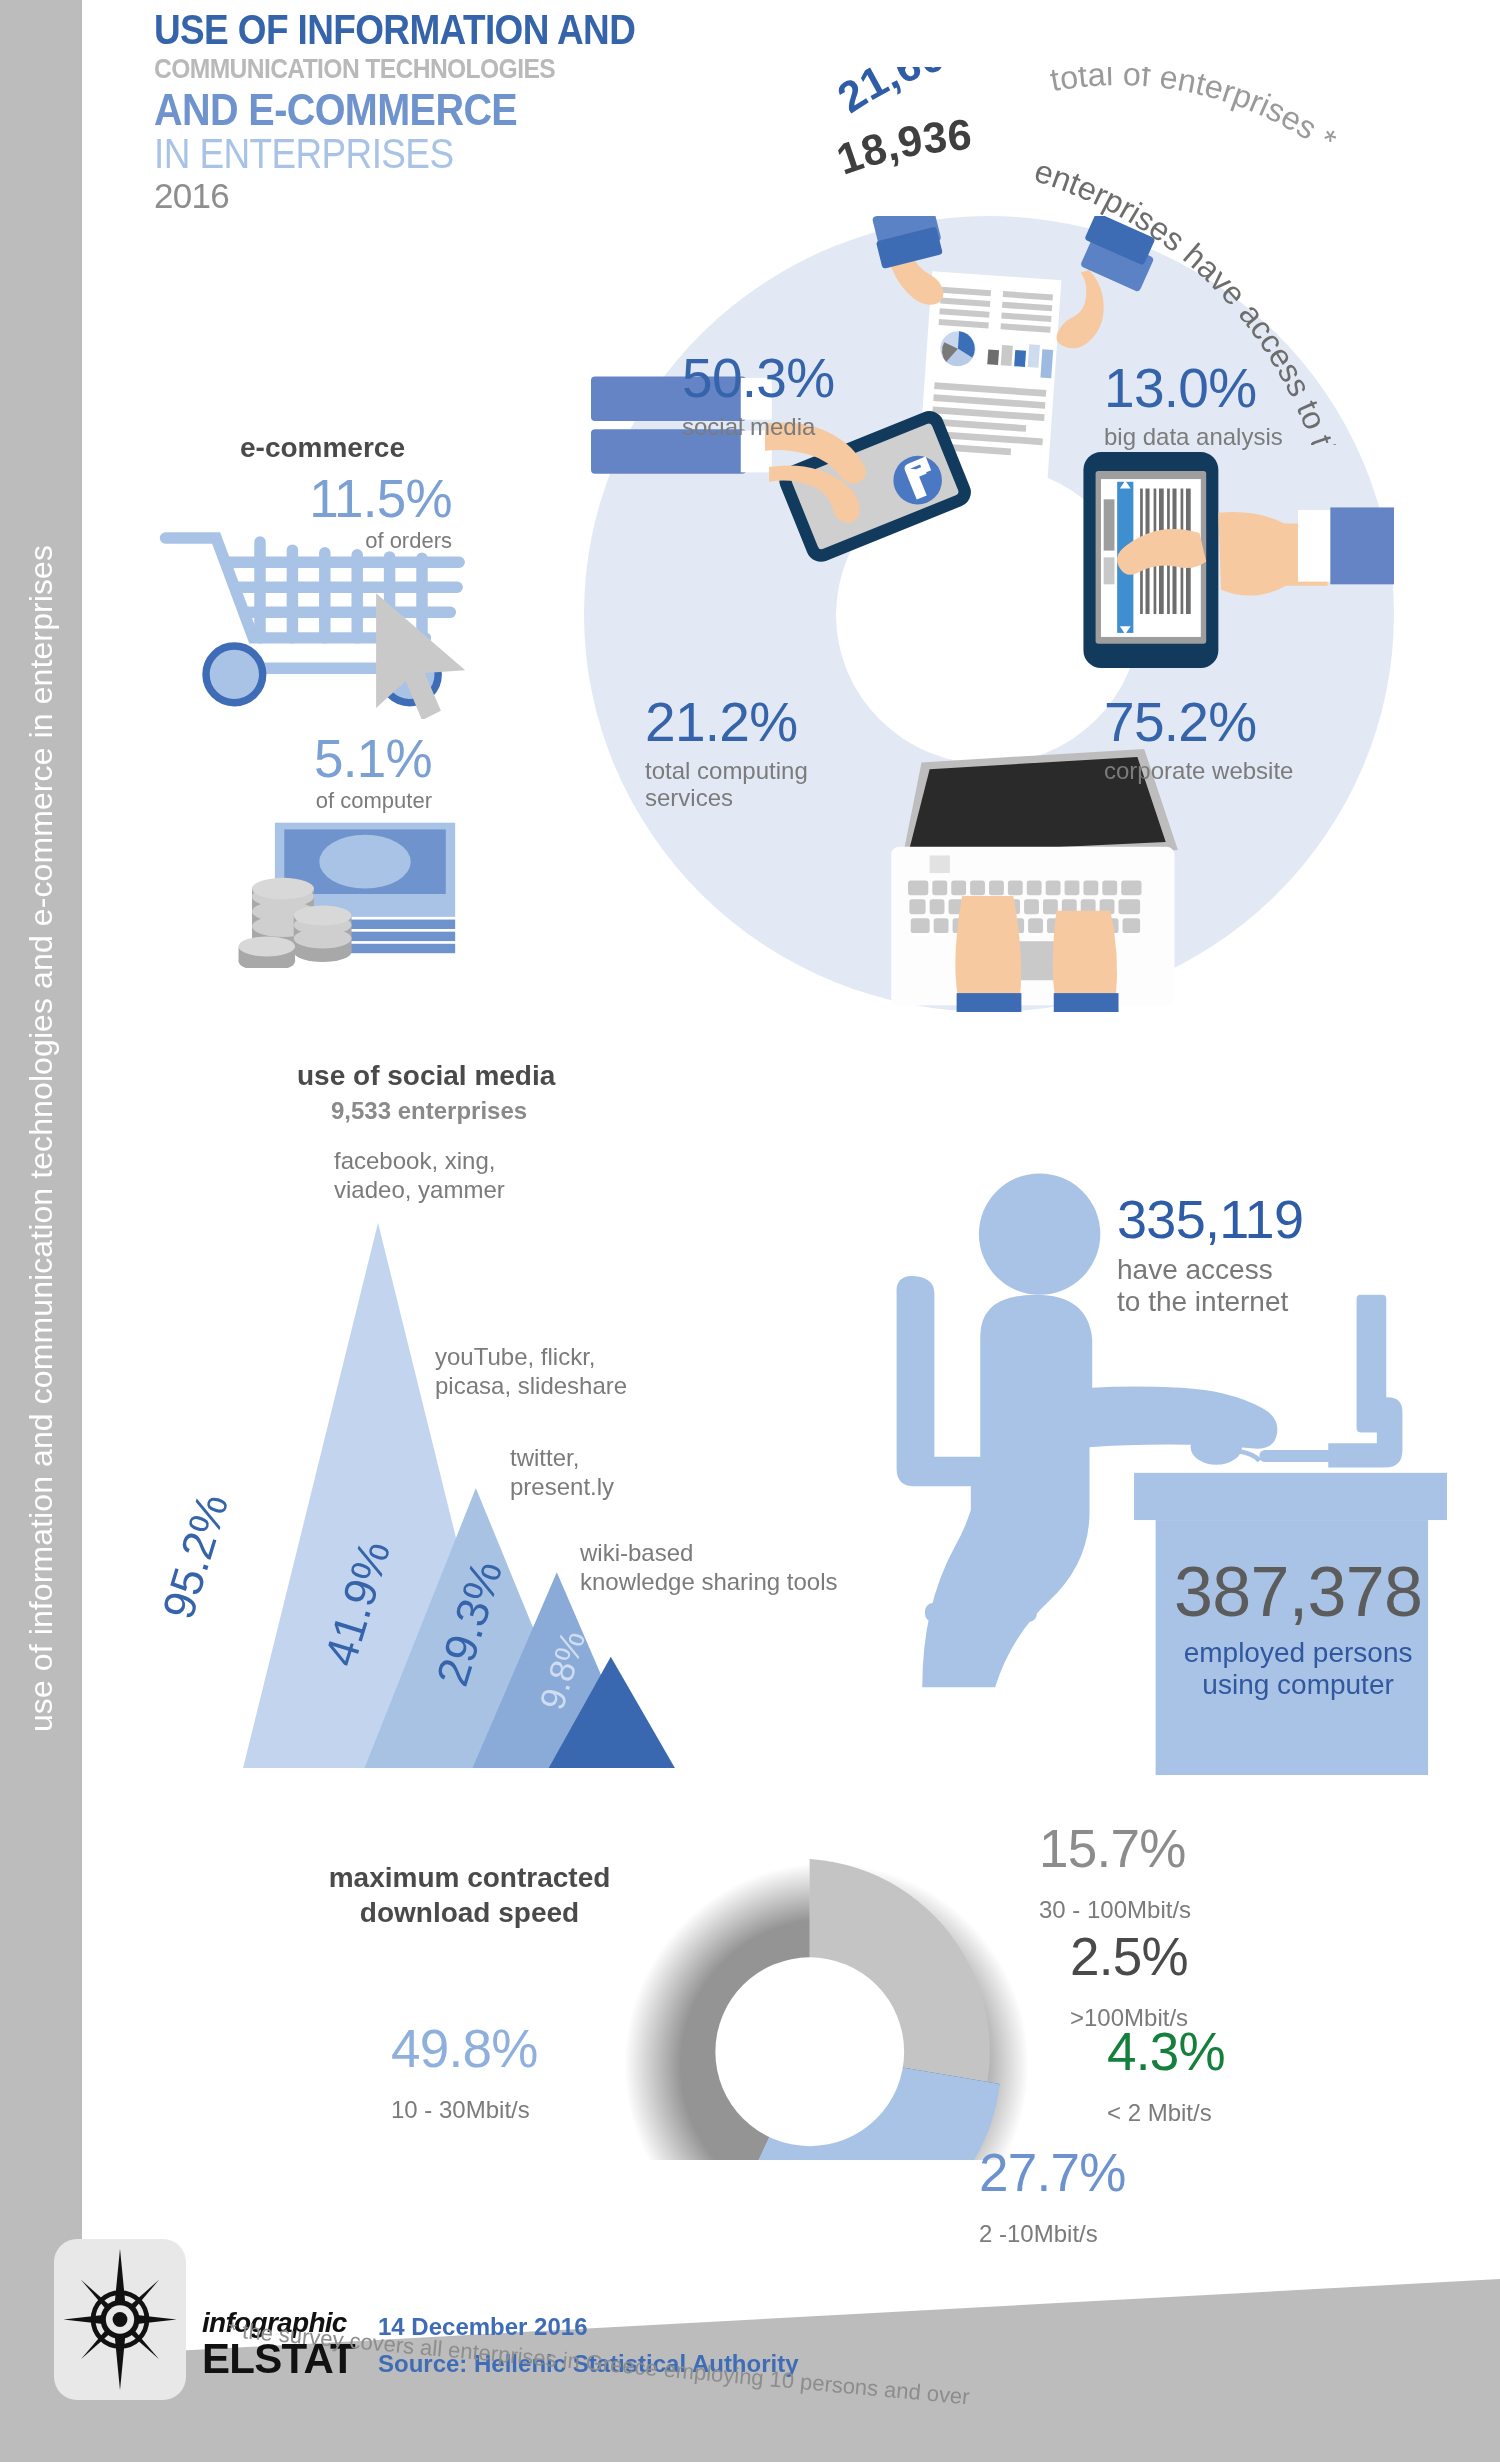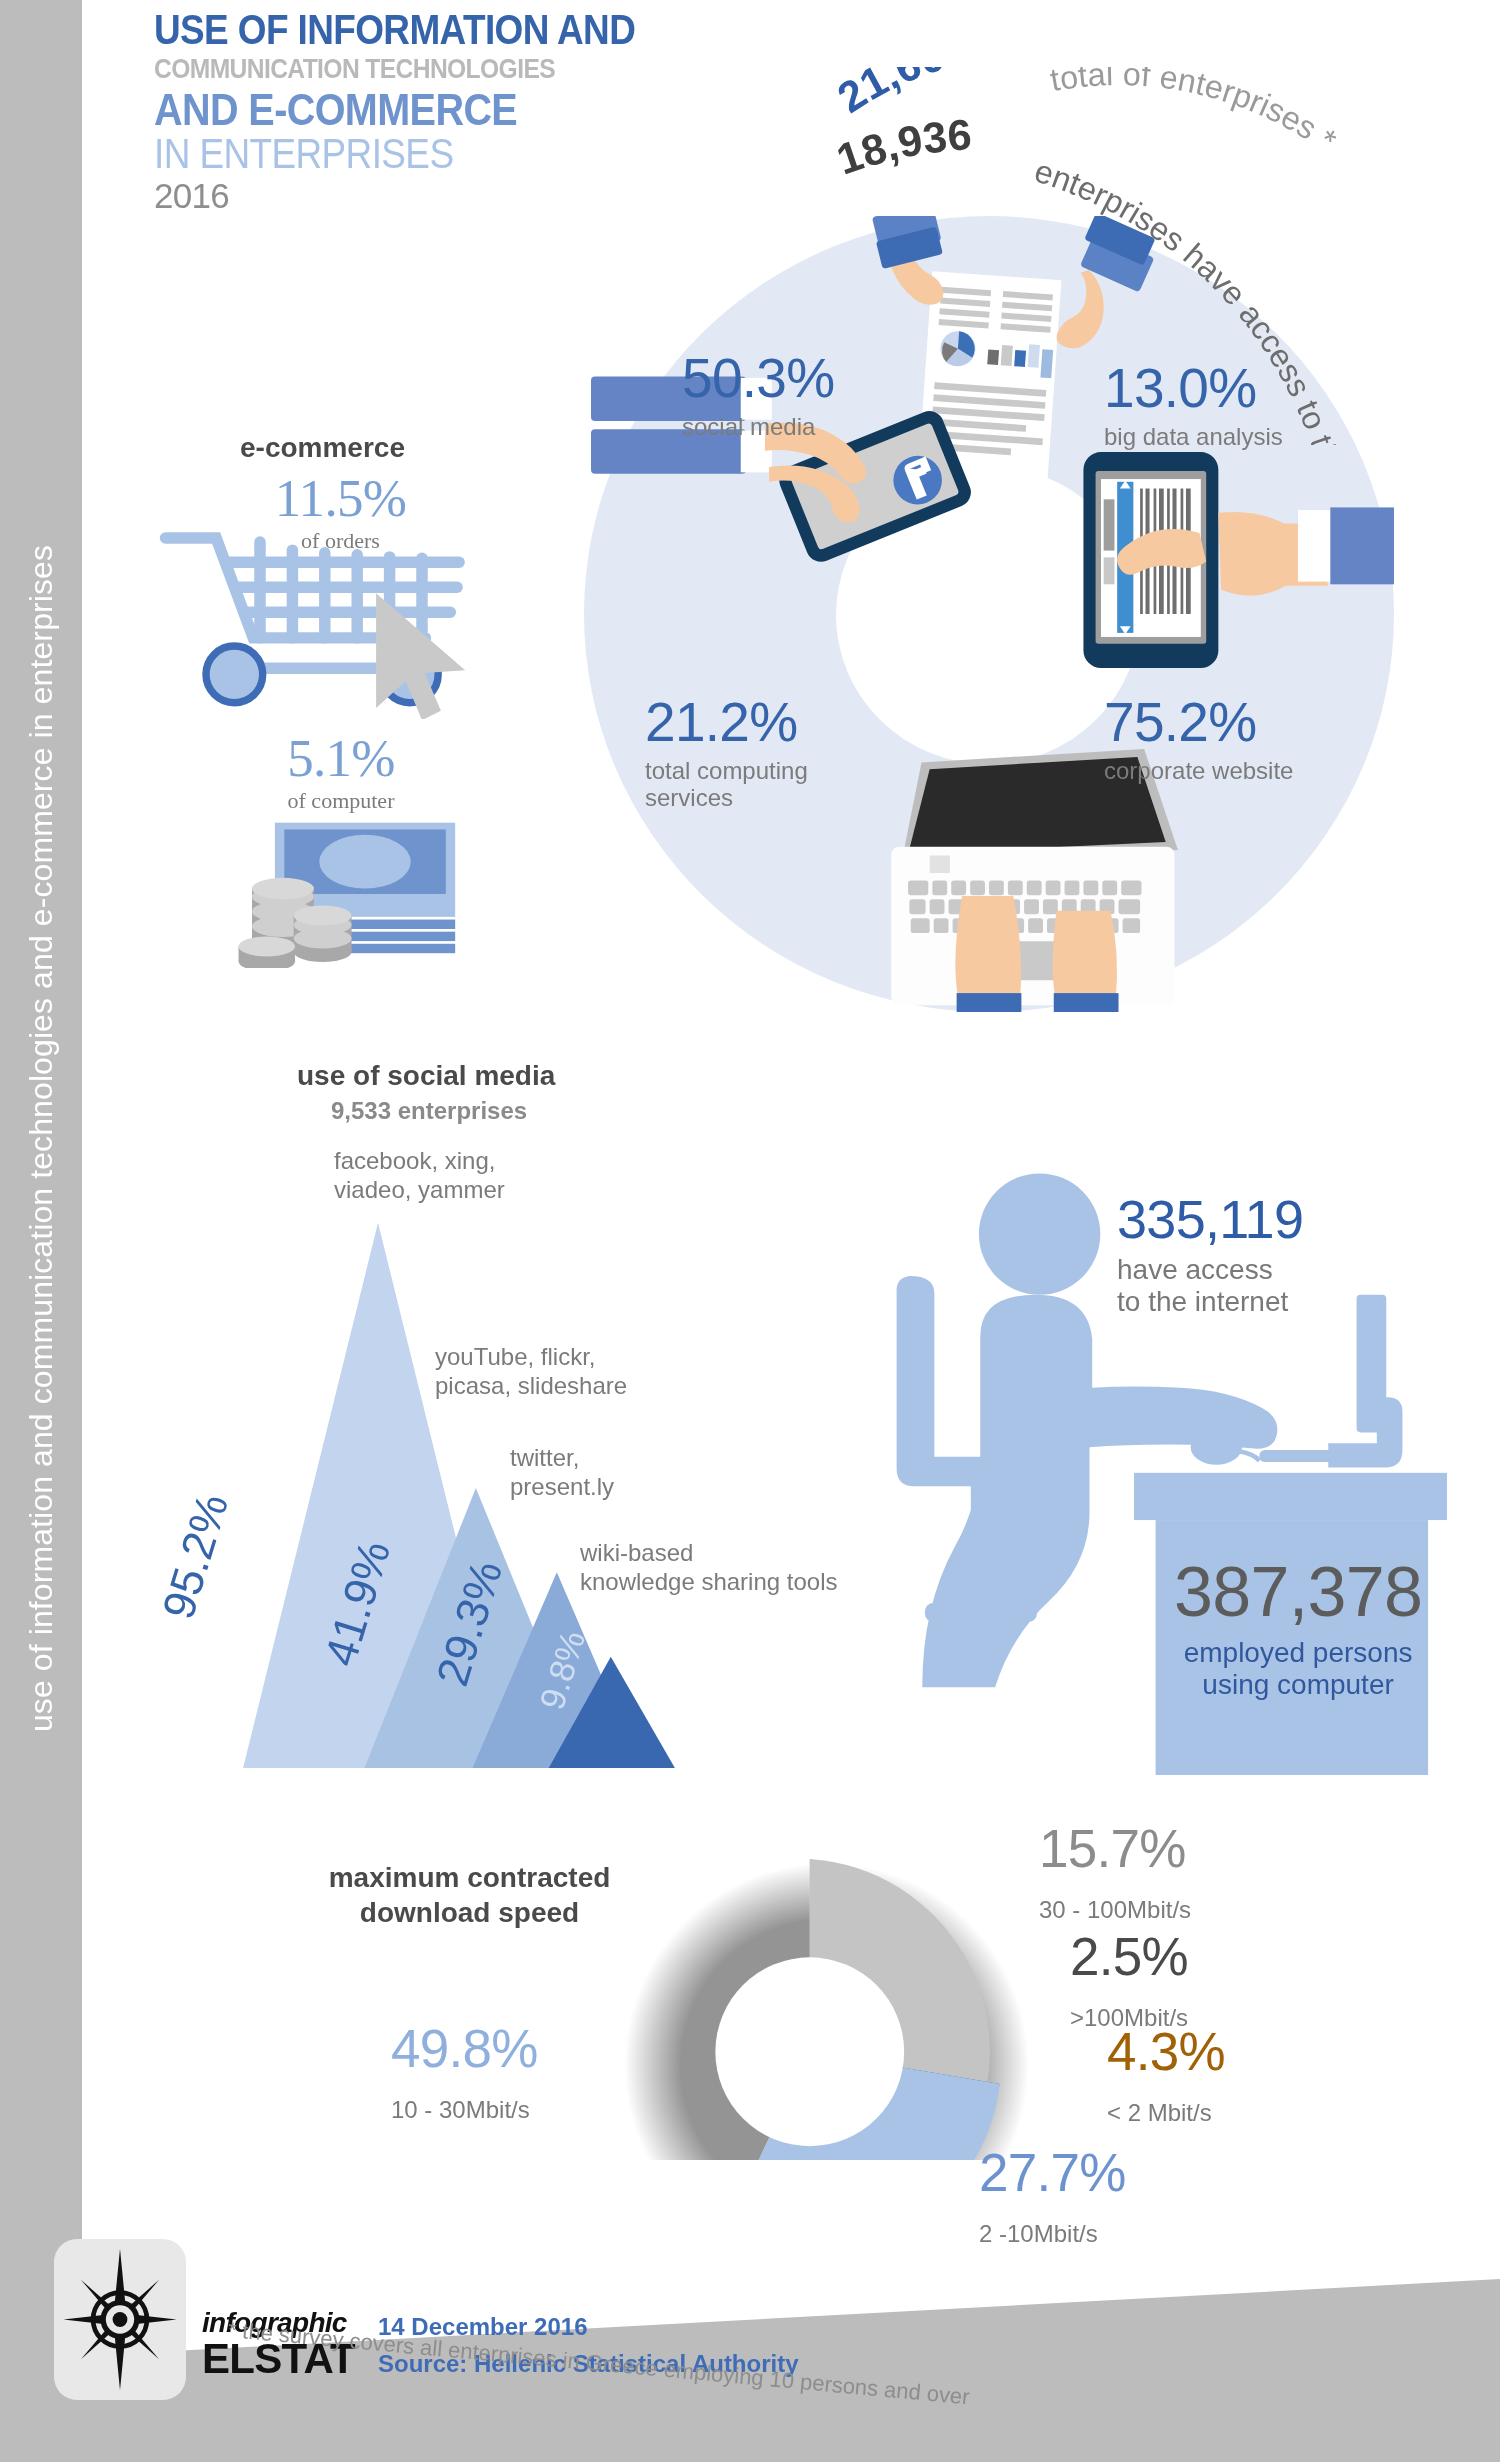--- a/index.html
+++ b/index.html
@@ -83,21 +83,21 @@
   .stat .cap{ font-size:24px; color:#7b7b7b; margin-top:6.7px; line-height:1.15; }
 
   .s-social{ left:682px; top:351px; }
   .s-big   { left:1104px; top:361px; }
   .s-cloud { left:645px;  top:695px; }
   .s-corp  { left:1104px; top:695px; }
 
   
   .ecom-title{ position:absolute; left:240px; top:432px; font-size:28px; font-weight:700;
                color:#4a4a4a; z-index:5; }
-  .ecom-stat{ position:absolute; z-index:5; text-align:center; line-height:1;font-family:Liberation Serif, serif; }
+  .ecom-stat{ position:absolute; z-index:5; text-align:right; line-height:1; }
   .ecom-stat .num{ font-size:53px; color:#7ba0d4; letter-spacing:-0.7px; }
   .ecom-stat .cap{ font-size:22px; color:#7b7b7b; margin-top:5.4px; }
   .e1{ left:229px; top:472px; width:223px; }
   .e2{ left:250px; top:732px; width:182px; }
 
   
   .sm-title{ position:absolute; left:297px; top:1060px; font-size:28px; font-weight:700;
              color:#4a4a4a; z-index:5; }
   .sm-sub  { position:absolute; left:331px; top:1097px; font-size:24px; font-weight:700;
              color:#8a8a8a; z-index:5; }
@@ -126,21 +126,21 @@
 
   
   .ds-title{ position:absolute; left:304px; top:1860px; font-size:28px; font-weight:700;
              color:#4a4a4a; line-height:1.25; text-align:center; width:331px; z-index:5; }
   .ds-stat{ position:absolute; z-index:6; line-height:1; }
   .ds-stat .num{ font-size:53px; letter-spacing:-0.7px; }
   .ds-stat .cap{ font-size:24px; color:#7b7b7b; margin-top:23px; }
   .ds-1{ left:391px;  top:2022px; }  .ds-1 .num{ color:#8fb0dd; }
   .ds-2{ left:1039px; top:1822px; }  .ds-2 .num{ color:#8c8c8c; }
   .ds-3{ left:1070px; top:1930px; }  .ds-3 .num{ color:#4a4a4a; }
-  .ds-4{ left:1107px; top:2025px; }  .ds-4 .num{ color:#a16207; }
+  .ds-4{ left:1107px; top:2025px; }  .ds-4 .num{ color:#15803d; }
   .ds-5{ left:979px; top:2146px; }  .ds-5 .num{ color:#6c93cf; }
 
   svg{ display:block; }
 </style>
 </head>
 <body>
 
 <div class="sidebar">
   <div class="sidebar-label">use of information and communication technologies and e-commerce in enterprises</div>
 </div>

